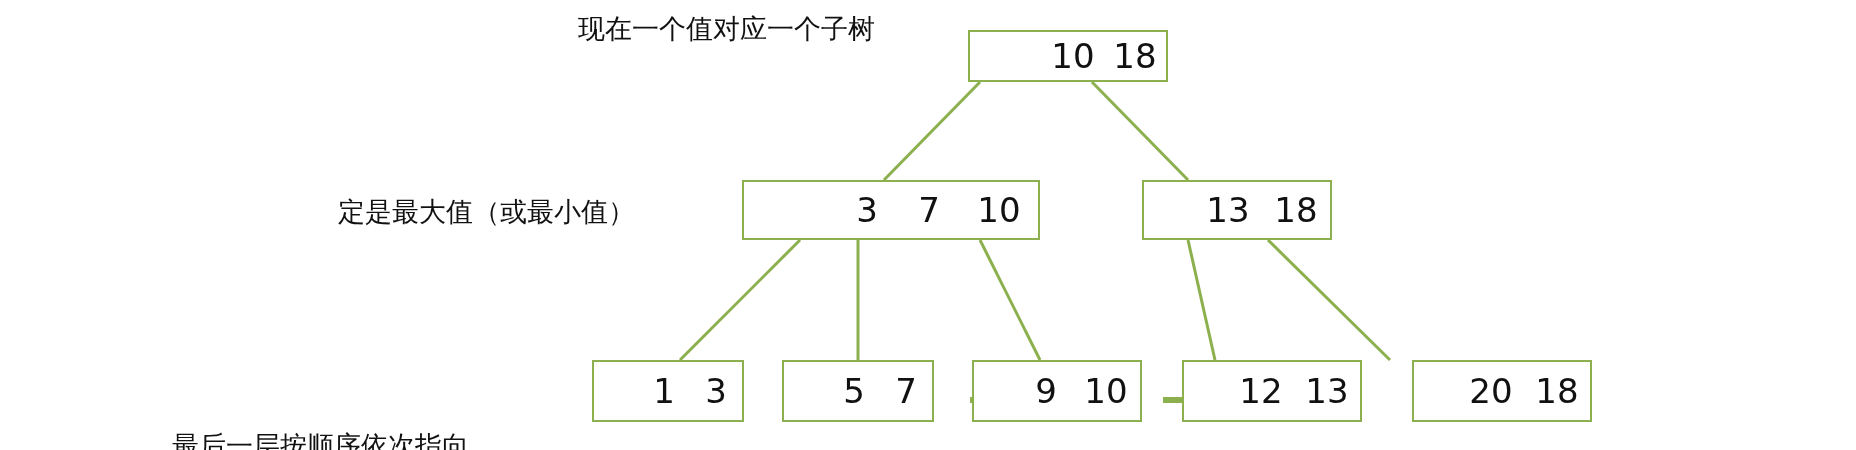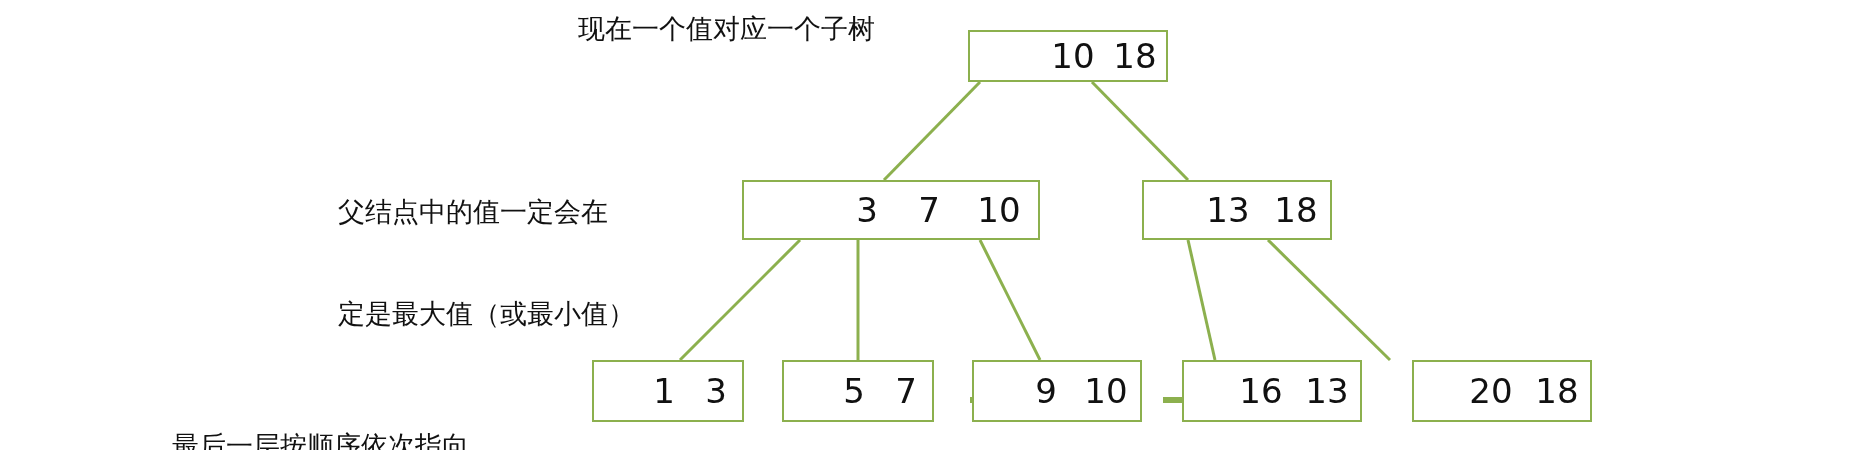--- a/index.html
+++ b/index.html
@@ -80,21 +80,20 @@
       <polygon points="997,392 1017,400 997,408"></polygon>
 
       <line x1="1163" y1="400" x2="1190" y2="400"></line>
       <polygon points="1190,392 1210,400 1190,408"></polygon>
     </g>
   </svg>
 
   <div class="annot" style="left:578px; top:12px;">现在一个值对应一个子树</div>
 
   <div class="annot" style="left:338px; top:127px;">
-    <div>父结点中的值一定会在</div>
     <div>定是最大值（或最小值）</div>
     
   </div>
 
   <div class="annot" style="left:172px; top:361px;">
     <div>最后一层按顺序依次指向</div>
     
   </div>
 
   <div class="node" style="left:968px; top:30px; width:200px; height:52px;">
@@ -122,21 +121,21 @@
     <span class="key" style="width:52px;">5</span>
     <span class="key" style="width:52px;">7</span>
   </div>
 
   <div class="node" style="left:972px; top:360px; width:170px; height:62px;">
     <span class="key" style="width:52px;">9</span>
     <span class="key" style="width:68px;">10</span>
   </div>
 
   <div class="node" style="left:1182px; top:360px; width:180px; height:62px;">
-    <span class="key" style="width:66px;">16</span>
+    <span class="key" style="width:66px;">12</span>
     <span class="key" style="width:66px;">13</span>
   </div>
 
   <div class="node" style="left:1412px; top:360px; width:180px; height:62px;">
     <span class="key" style="width:66px;">20</span>
     <span class="key" style="width:66px;">18</span>
   </div>
 
 </div>
 

